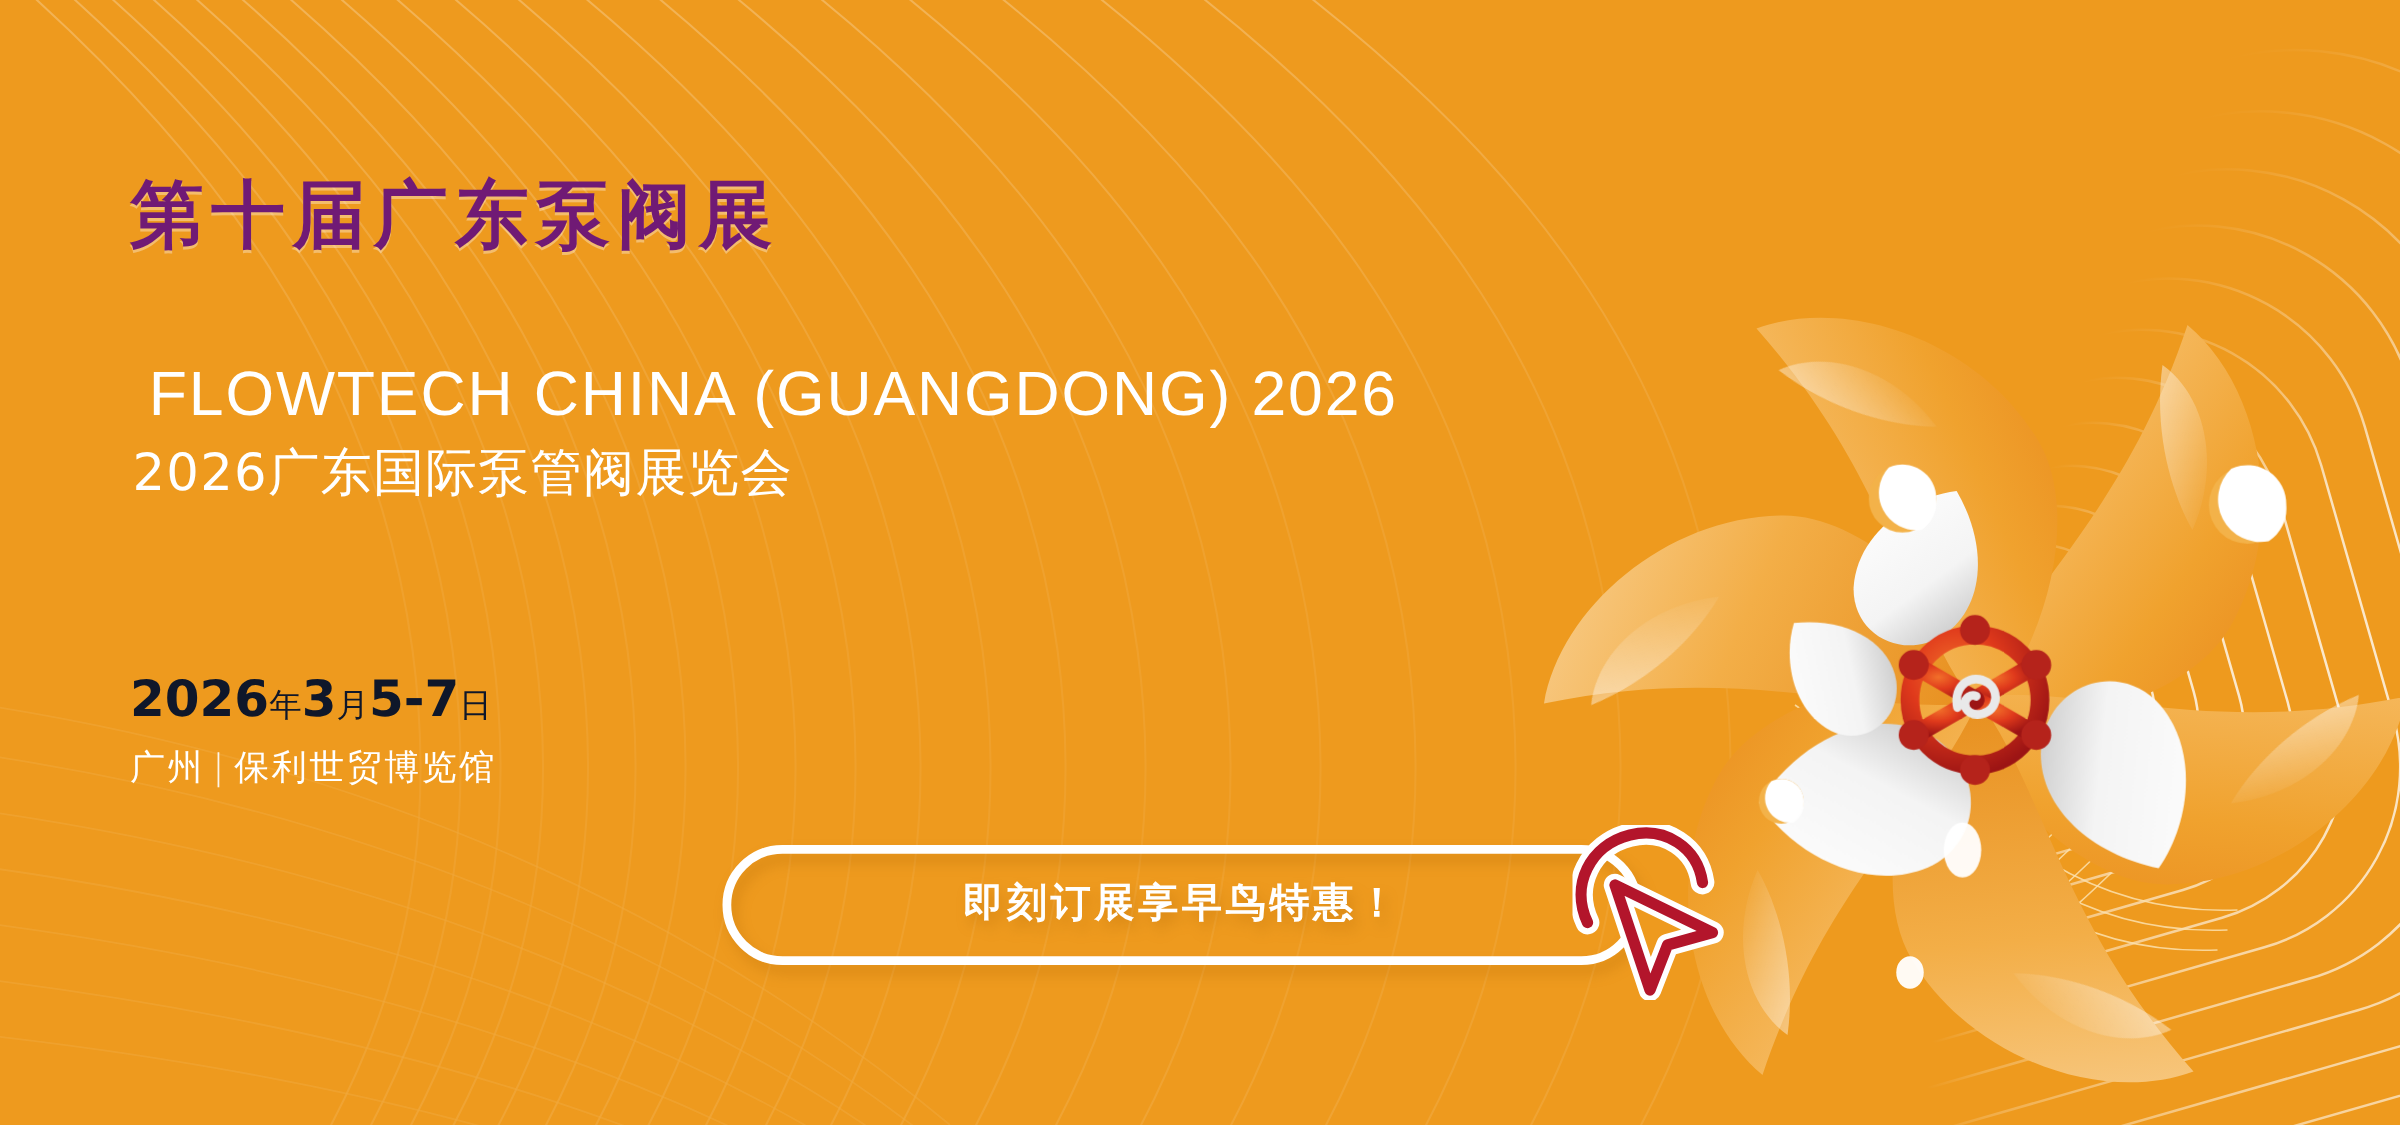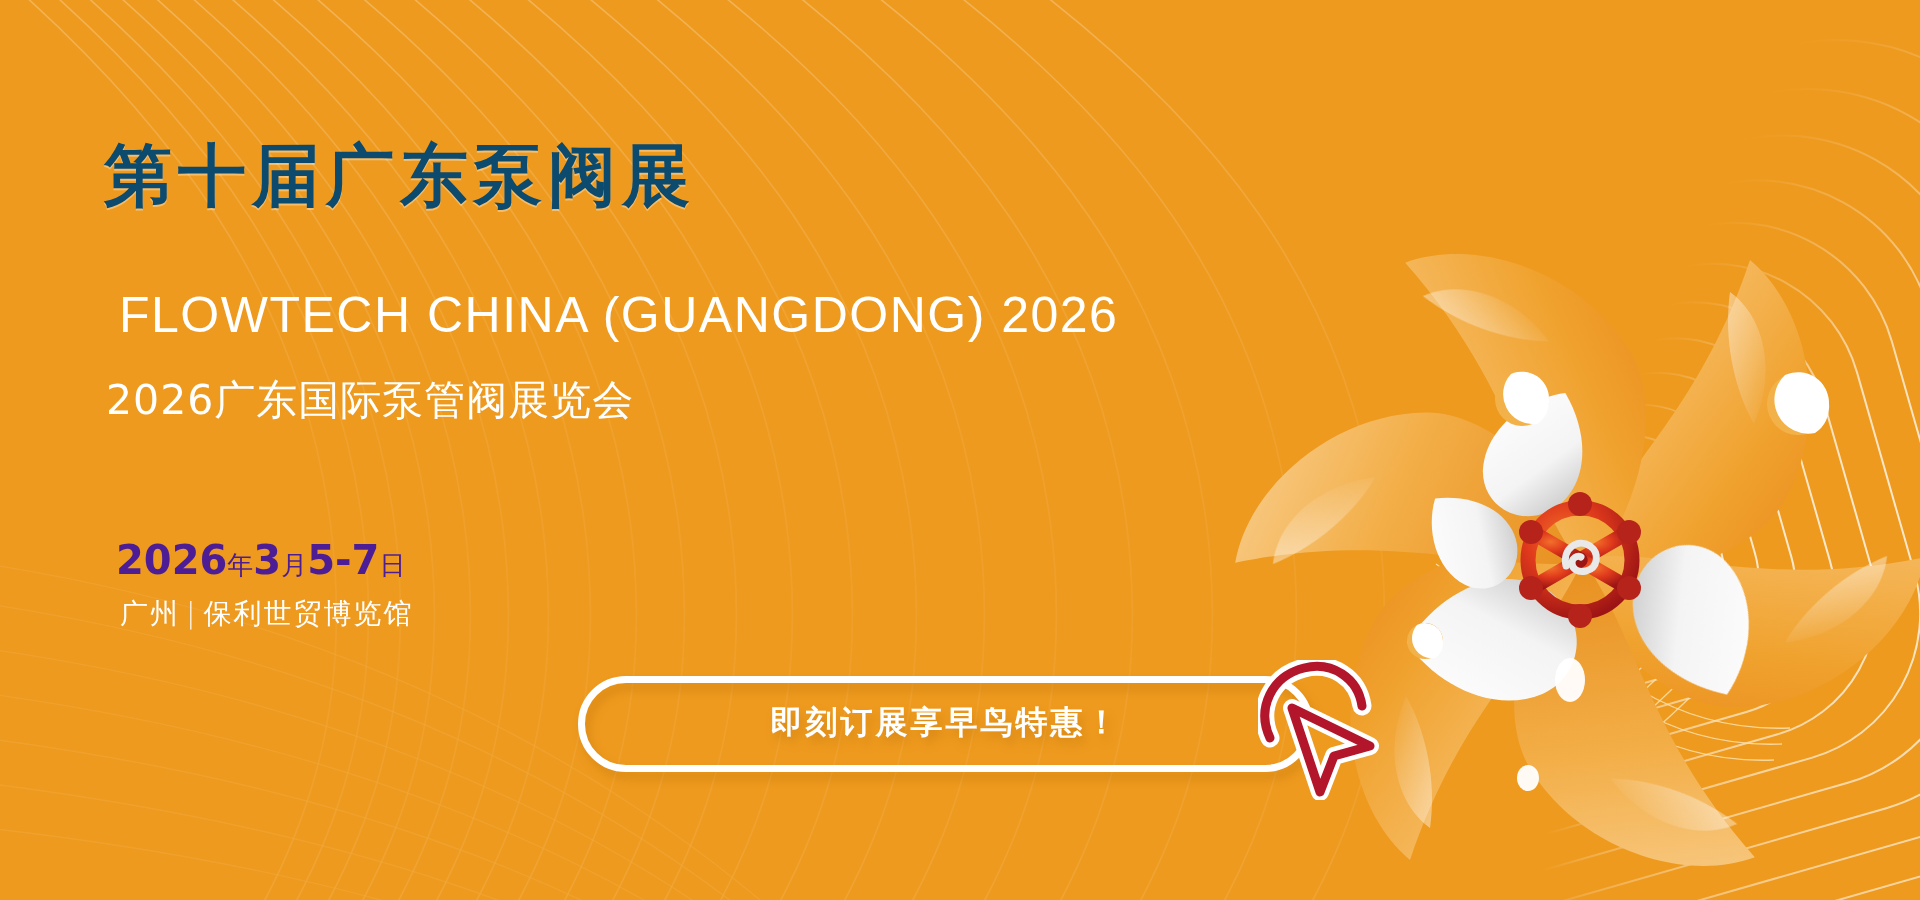--- a/index.html
+++ b/index.html
@@ -13,59 +13,58 @@
     position:absolute;inset:0;width:1920px;height:900px;overflow:hidden;
     background:#ee9a1e;
   }
   .layer{position:absolute;inset:0;width:1920px;height:900px;}
 
   
   .content{position:absolute;left:0;top:0;width:1200px;height:900px;z-index:40;}
 
   .title-cn{
     position:absolute;left:104px;top:142px;
-    font-size:68px;line-height:1;
+    font-size:59px;line-height:1;
     font-weight:bold;
-    color:#0c4a6e;
+    color:#701a75;
     letter-spacing:6px;
     white-space:nowrap;
     font-family:"DejaVu Sans","Liberation Sans",sans-serif;
     text-shadow:0 2px 0 rgba(255,255,255,.35);
   }
   .title-en{
     position:absolute;left:106px;top:290px;
     font-size:50px;line-height:1;
     color:#ffffff;
     letter-spacing:1.5px;
     white-space:nowrap;
     font-weight:400;
     font-family:"Liberation Sans",sans-serif;
     margin-left:13px;
   }
   .title-sub{
-    position:absolute;left:106px;top:380px;
+    position:absolute;left:106px;top:358px;
     font-size:41px;line-height:1;
     color:#ffffff;
     letter-spacing:1px;
     white-space:nowrap;
     font-weight:400;
     font-family:"DejaVu Sans","Liberation Sans",sans-serif;
   }
 
   .date-line{
     position:absolute;left:104px;top:540px;
-    color:#4c1d95;white-space:nowrap;line-height:1;
-    font-family:"DejaVu Sans","Liberation Sans",sans-serif;
-    margin-left:12px;
+    color:#0f172a;white-space:nowrap;line-height:1;
+    font-family:"DejaVu Sans","Liberation Sans",sans-serif;
   }
   .date-line .big{font-size:40px;font-weight:bold;letter-spacing:0px;}
   .date-line .sm{font-size:26px;font-weight:normal;}
 
   .venue-line{
-    position:absolute;left:120px;top:600px;
+    position:absolute;left:104px;top:600px;
     color:#ffffff;white-space:nowrap;line-height:1;
     font-size:28px;letter-spacing:2px;
     font-family:"DejaVu Sans","Liberation Sans",sans-serif;
   }
   .venue-line .sep{font-weight:300;opacity:.9;padding:0 6px;}
 
   
   .cta{
     position:absolute;left:578px;top:676px;
     width:735px;height:96px;

